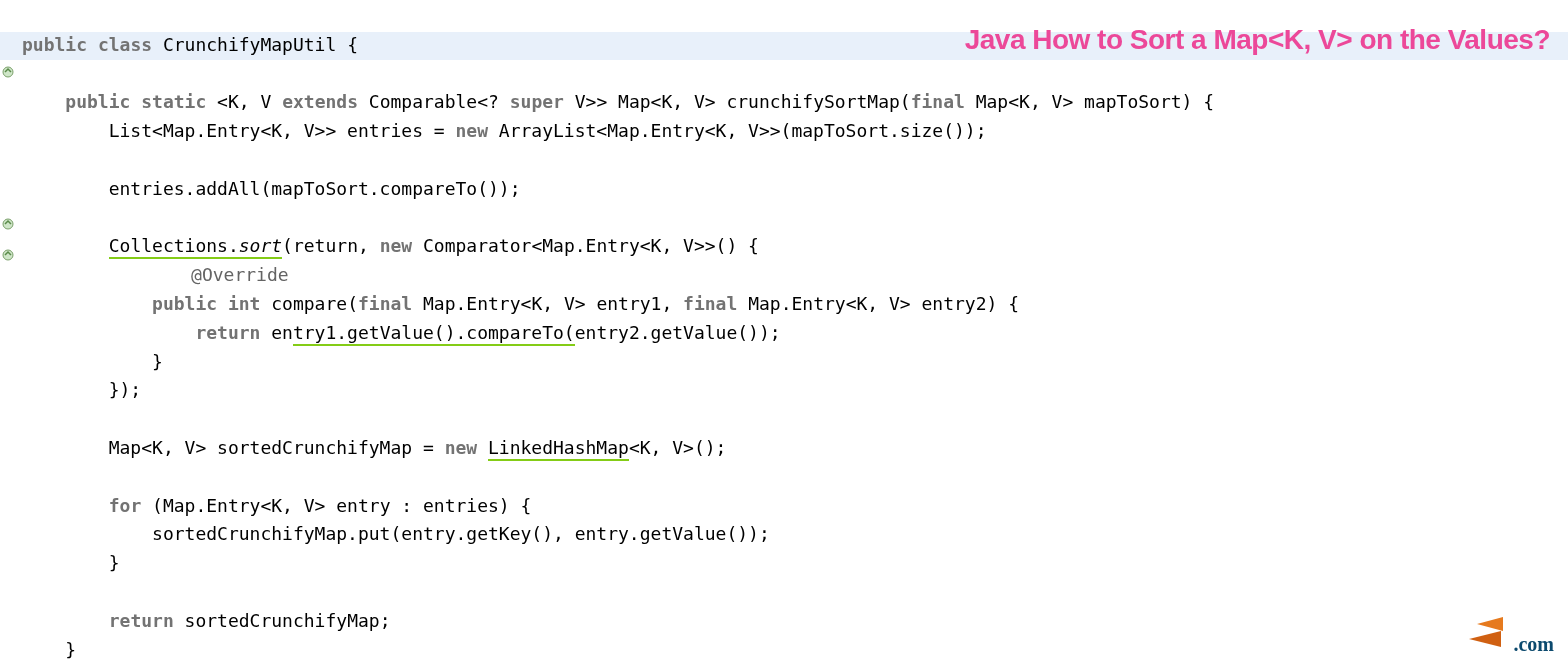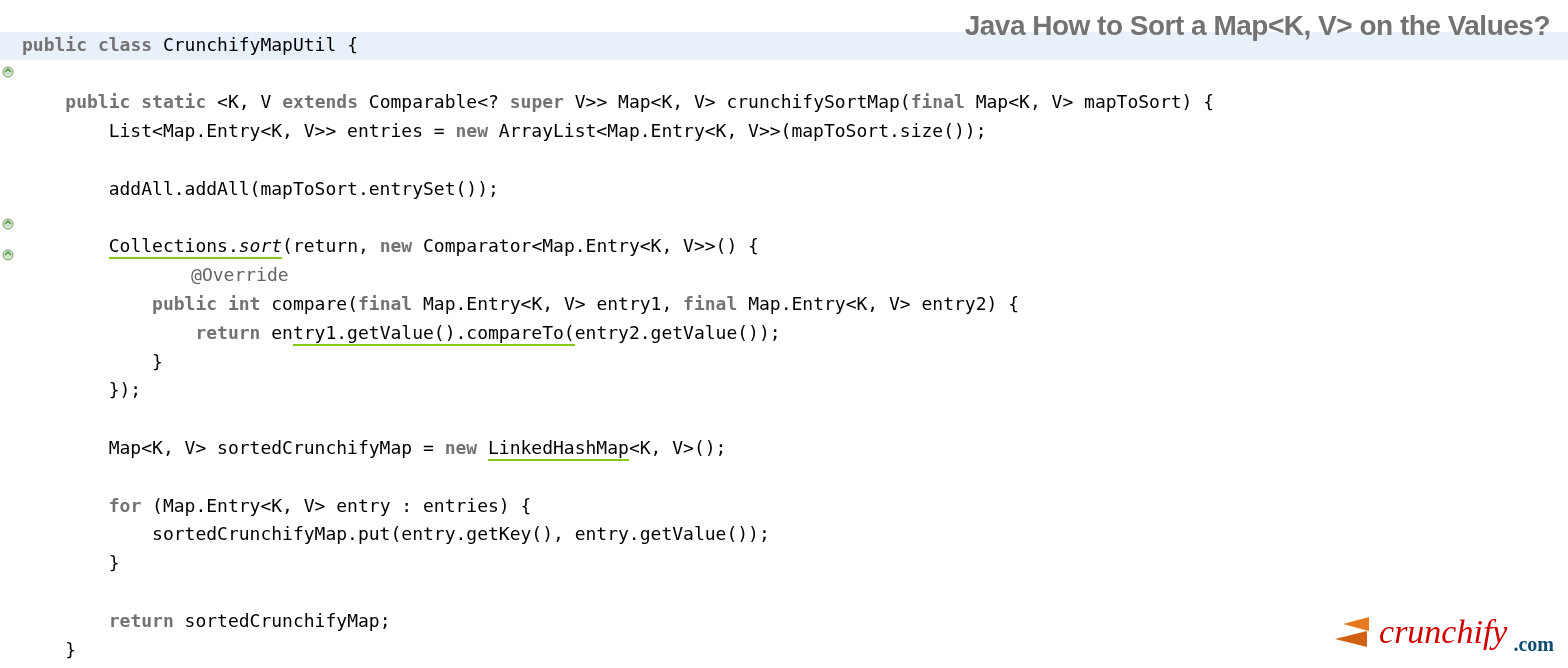--- a/index.html
+++ b/index.html
@@ -30,26 +30,26 @@
 .code-content { position: relative; z-index: 1; }
 .kw { color: #737373; font-weight: bold; }
 .ann { color: #646464; margin-left: 39px; }
 .ital { font-style: italic; }
 .underline-red {
   border-bottom: 2px solid #84cc16;
   padding-bottom: 1px;
 }
 .title-banner {
   position: absolute;
-  top: 4px;
+  top: 18px;
   right: 18px;
   font-family: "Arial Black", Arial, sans-serif;
   font-size: 28px;
   font-weight: 900;
-  color: #737373;
+  color: #ec4899;
   z-index: 2;
   letter-spacing: -0.5px;
 }
 .logo {
   position: absolute;
   right: 14px;
   bottom: 8px;
   display: flex;
   align-items: center;
   gap: 6px;
@@ -125,36 +125,35 @@
       <path d="M3 6 L6 3 L9 6" fill="none" stroke="#5a8a4a" stroke-width="1.5"></path>
     </svg>
 </div>
 
 <div class="code-area">
 <div class="code-content"><span class="kw">public</span> <span class="kw">class</span><span> CrunchifyMapUtil {</span>
 
     <span class="kw">public</span> <span class="kw">static</span><span> &lt;K, V </span><span class="kw">extends</span><span> Comparable&lt;? </span><span class="kw">super</span><span> V&gt;&gt; Map&lt;K, V&gt; crunchifySortMap(</span><span class="kw">final</span><span> Map&lt;K, V&gt; mapToSort) {</span>
 <span>        List&lt;Map.Entry&lt;K, V&gt;&gt; entries = </span><span class="kw">new</span><span> ArrayList&lt;Map.Entry&lt;K, V&gt;&gt;(mapToSort.size());</span>
 
-<span>        addAll.addAll(mapToSort.entrySet());</span>
+<span>        entries.addAll(mapToSort.compareTo());</span>
 
 <span>        </span><span class="underline-red"><span>Collections.</span><span class="ital">sort</span></span><span>(return, </span><span class="kw">new</span><span> Comparator&lt;Map.Entry&lt;K, V&gt;&gt;() {</span>
             <span class="ann">@Override</span>
             <span class="kw">public</span> <span class="kw">int</span><span> compare(</span><span class="kw">final</span><span> Map.Entry&lt;K, V&gt; entry1, </span><span class="kw">final</span><span> Map.Entry&lt;K, V&gt; entry2) {</span>
                 <span class="kw">return</span><span> en</span><span class="underline-red">try1.getValue().compareTo(</span><span>entry2.getValue());</span>
 <span>            }</span>
 <span>        });</span>
 
 <span>        Map&lt;K, V&gt; sortedCrunchifyMap = </span><span class="kw">new</span><span> </span><span class="underline-red">LinkedHashMap</span><span>&lt;K, V&gt;();</span>
 
         <span class="kw">for</span><span> (Map.Entry&lt;K, V&gt; entry : entries) {</span>
 <span>            sortedCrunchifyMap.put(entry.getKey(), entry.getValue());</span>
 <span>        }</span>
 
         <span class="kw">return</span><span> sortedCrunchifyMap;</span>
 <span>    }</span></div>
 </div>
 
 <div class="logo">
   <div class="logo-icon"></div>
-  <span class="logo-text">crunchify</span>
     <span class="logo-com">.com</span>
 </div>
 
 </body></html>

